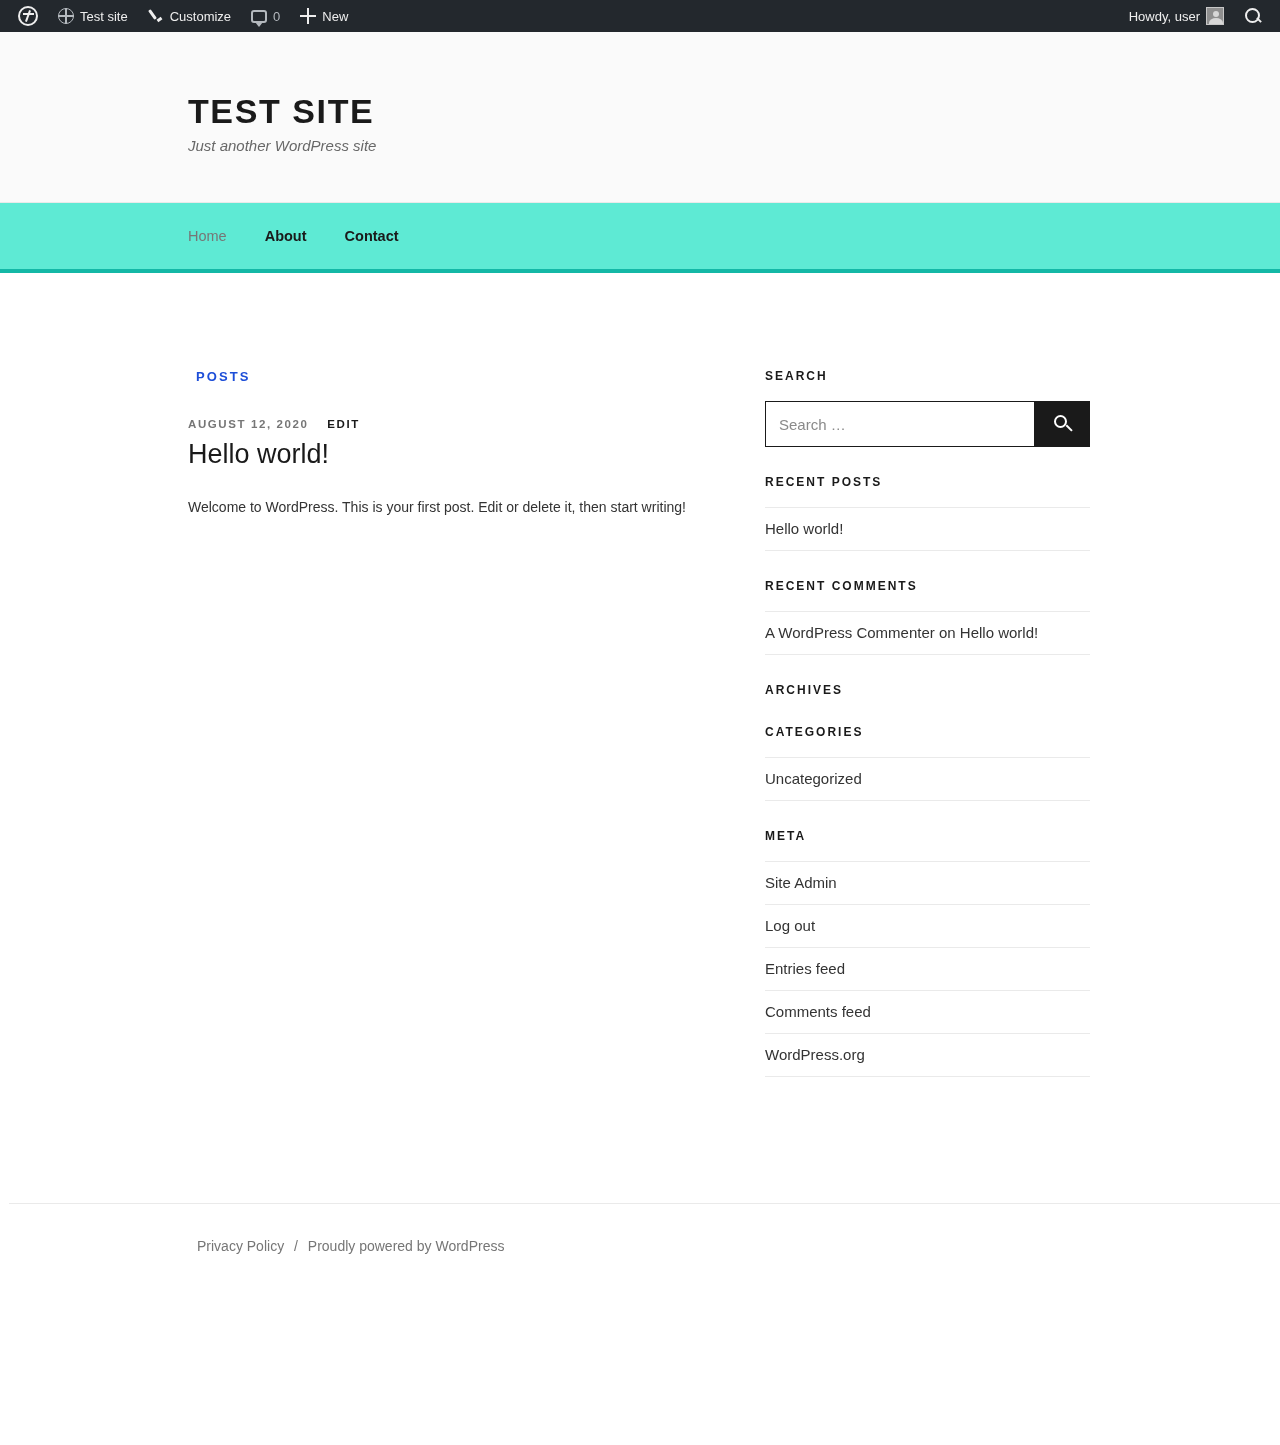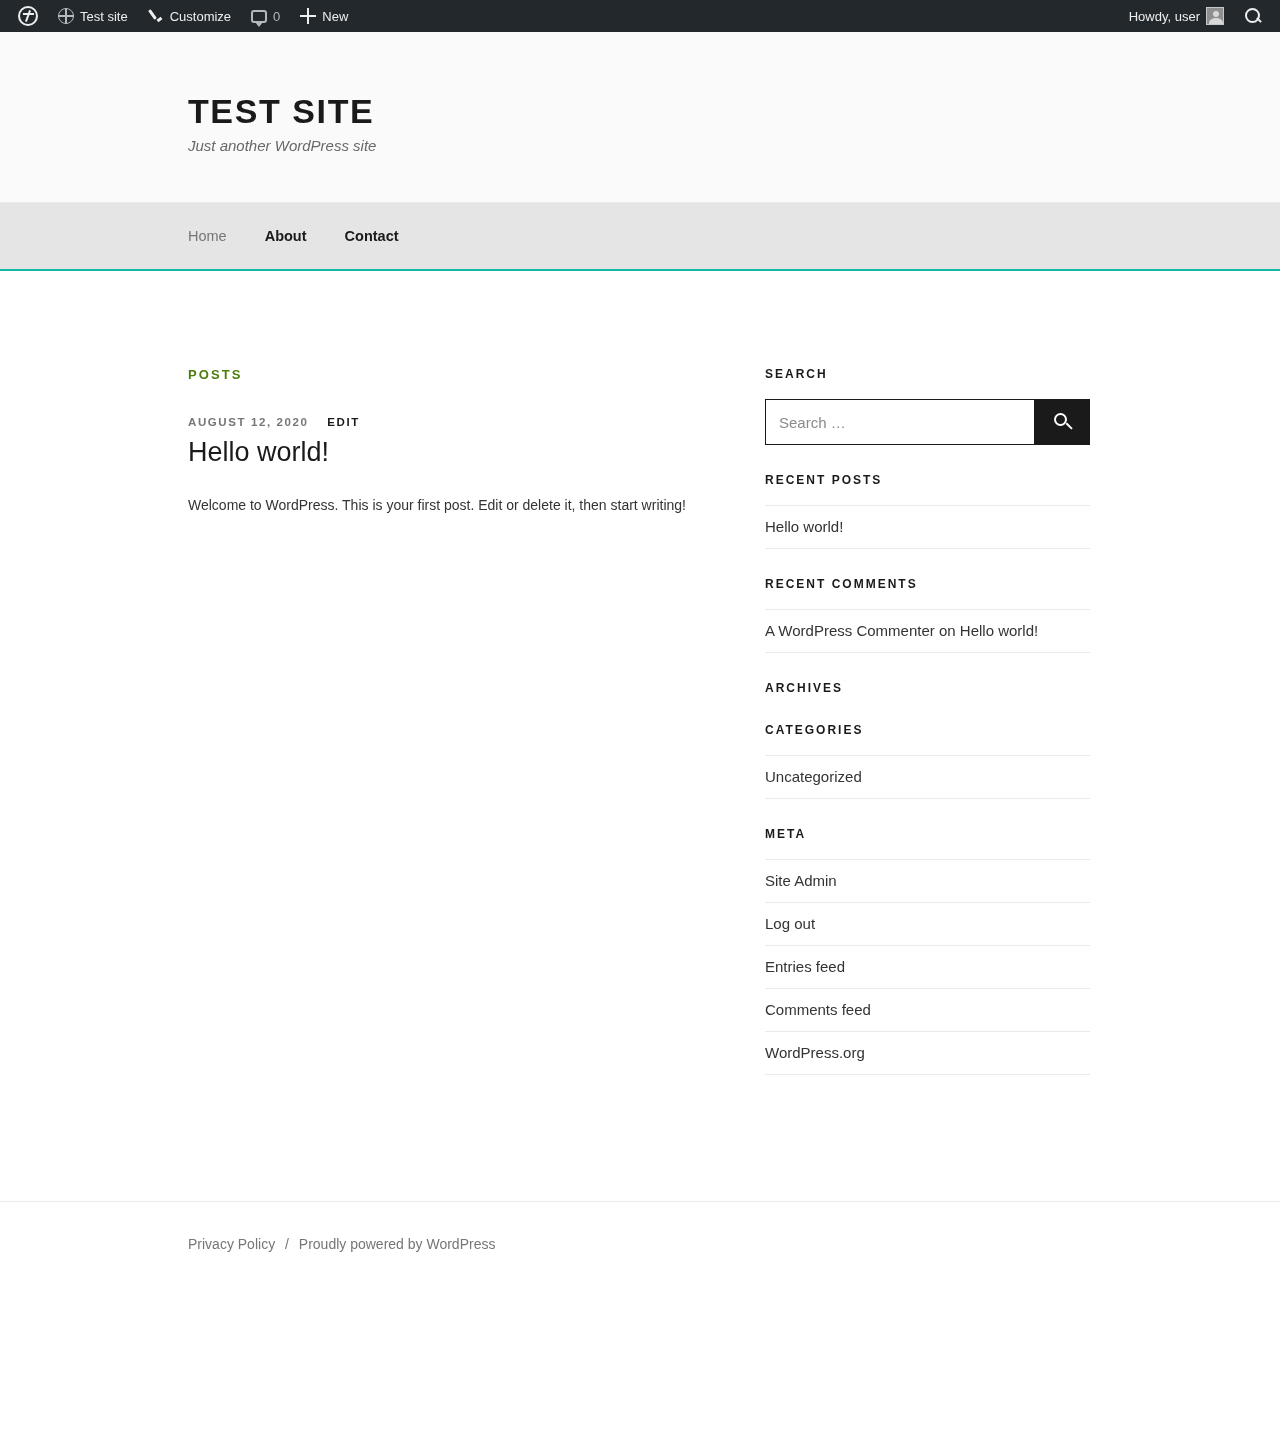--- a/index.html
+++ b/index.html
@@ -189,22 +189,22 @@
   }
   .site-desc {
     font-size: 15px;
     color: #686868;
     margin: 0;
     font-style: italic;
   }
 
   
   .site-nav {
-    border-bottom: 2px solid #14b8a6;
-    background: #e5e5e5;
+    border-bottom: 4px solid #14b8a6;
+    background: #5eead4;
   }
   .nav-inner {
     display: flex;
     align-items: center;
     gap: 38px;
     height: 66px;
     padding: 0 188px;
   }
   .nav-item {
     font-size: 14.5px;
@@ -225,22 +225,22 @@
     gap: 72px;
     align-items: flex-start;
   }
   .main-col { width: 505px; }
   .side-col { width: 325px; }
 
   .page-heading {
     font-size: 13px;
     font-weight: bold;
     letter-spacing: 2.1px;
-    color: #4d7c0f;
-    margin: 0 0 34px 0;
+    color: #1d4ed8;
+    margin: 0 0 34px 8px;
   }
   .post-meta {
     font-size: 11.5px;
     letter-spacing: 1.6px;
     font-weight: bold;
     margin-bottom: 8px;
   }
   .post-date { color: #767676; text-decoration: none; cursor: pointer; text-align: center; }
   .edit-link { color: #1a1a1a; margin-left: 14px; text-decoration: none; cursor: pointer; }
   .post-title {
@@ -314,20 +314,21 @@
   .widget-list a { color: #333; text-decoration: none; cursor: pointer; }
   .comment-line { font-size: 15px; color: #333; }
 
   
   .site-footer {
     border-top: 1px solid #eaeaea;
     margin-top: 98px;
     padding: 34px 188px;
     font-size: 14px;
     color: #767676;
+    margin-left: 9px;
   }
   .site-footer a { color: #767676; text-decoration: none; cursor: pointer; }
   .footer-sep { margin: 0 6px; }
 </style>
 </head>
 <body>
 
 <div class="adminbar">
   <div class="ab-item">
     <span class="wp-logo"></span>

